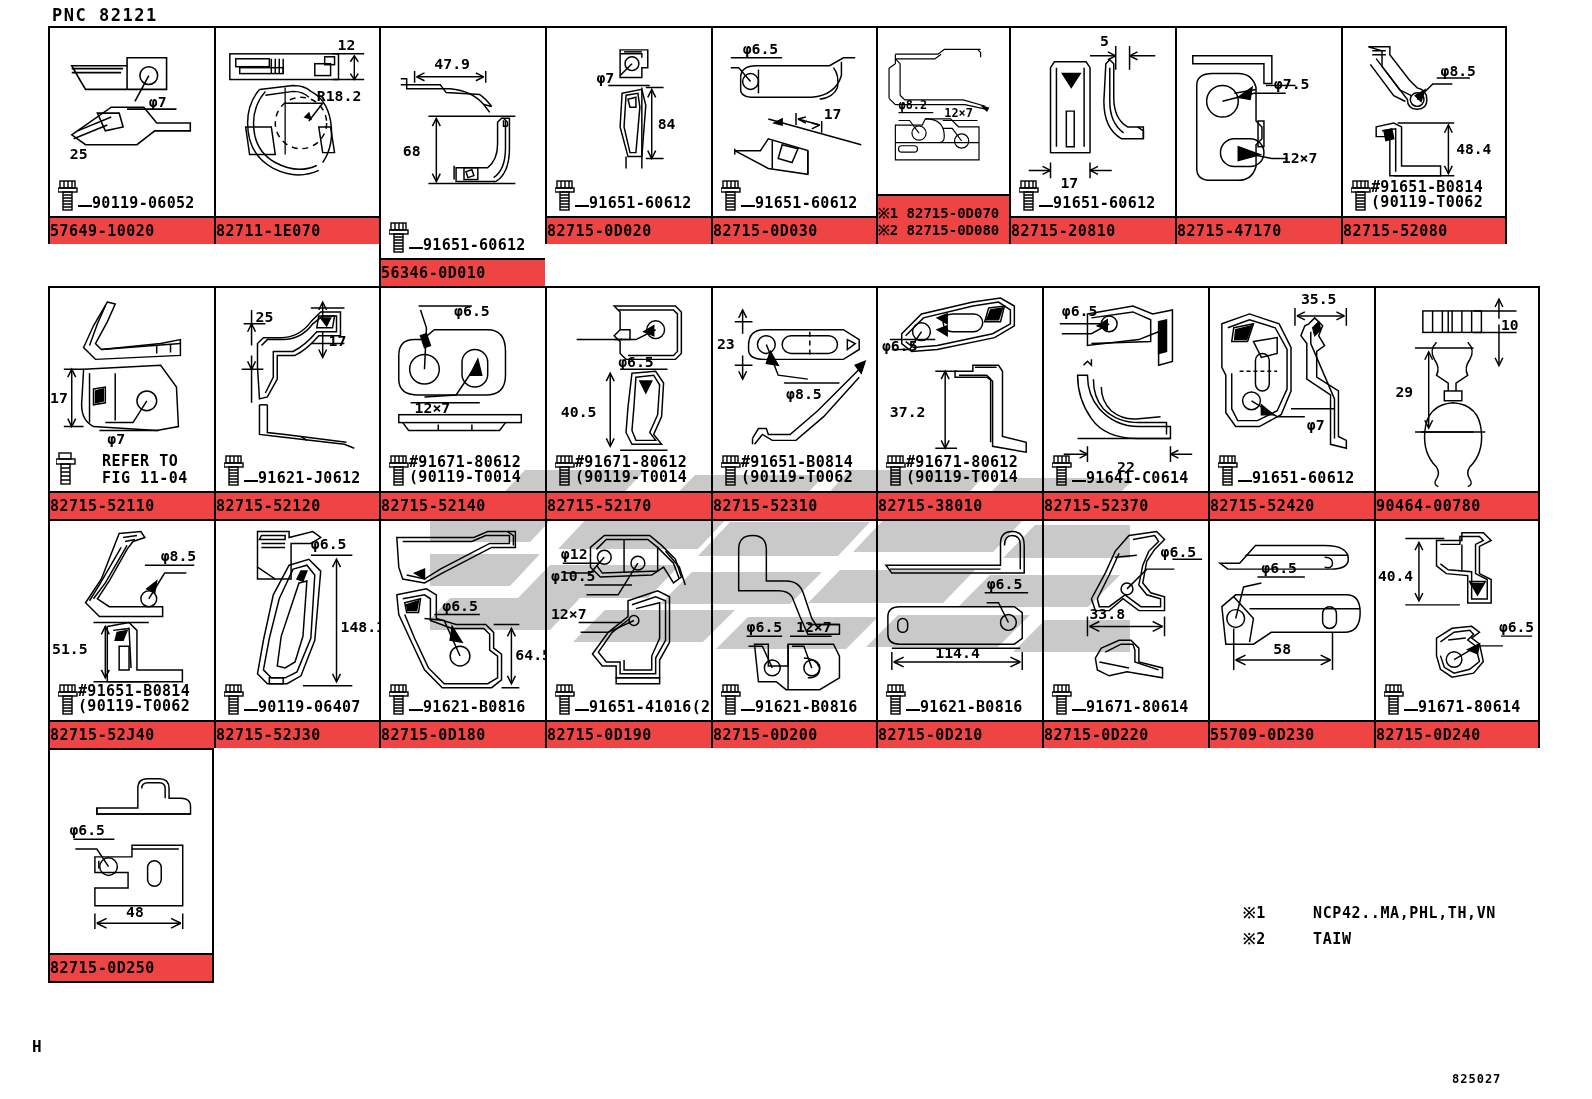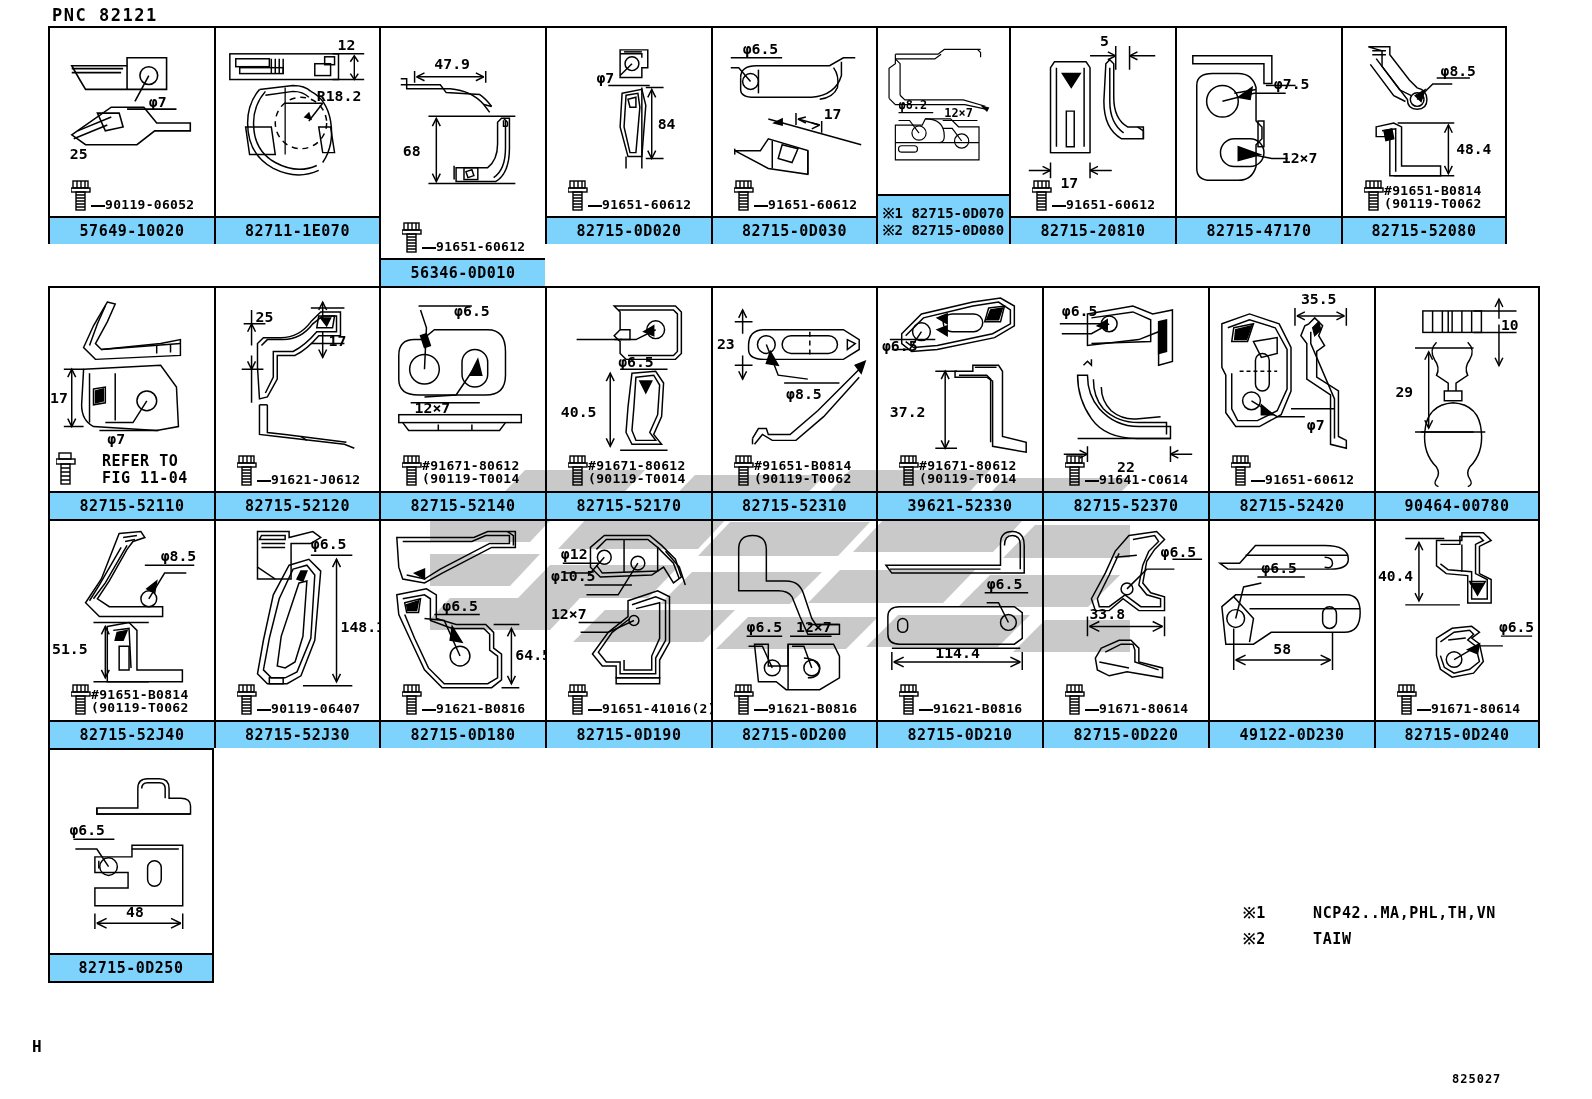--- a/index.html
+++ b/index.html
@@ -31,34 +31,34 @@
     position:relative;background:transparent;
     display:flex;flex-direction:column;
   }
   .row:last-child .cell{border-bottom:2px solid #000;}
   .cell:last-child{border-right:2px solid #000;}
   .art{
     flex:1 1 auto;position:relative;overflow:hidden;
   }
   .part-no{
     border-top:2px solid #000;
-    height:26px;line-height:26px;text-align:center;
+    height:26px;line-height:26px;
     font-size:15px;letter-spacing:.5px;font-weight:600;
-    background:#7dd3fc;white-space:nowrap;
+    background:#ef4444;white-space:nowrap;
   }
   .part-no.two{
     height:46px;line-height:1;padding-top:2px;
     display:flex;flex-direction:column;justify-content:center;gap:3px;
   }
   .part-no.two span{display:block;font-size:14px;letter-spacing:0;}
 
   
   .fast{
-    position:absolute;left:21px;bottom:3px;display:flex;align-items:flex-end;
-    font-size:13px;font-weight:600;letter-spacing:.3px;white-space:nowrap;
+    position:absolute;left:8px;bottom:3px;display:flex;align-items:flex-end;
+    font-size:15px;font-weight:600;letter-spacing:.3px;white-space:nowrap;
   }
   .fast .screw{width:20px;height:34px;flex:0 0 20px;margin-right:0px;}
   .fast .lbl{display:flex;flex-direction:column;line-height:1.05;padding-bottom:2px;}
   .fast .lbl .l1{white-space:nowrap;}
   .fast .lbl .l2{white-space:nowrap;text-align:right;}
   .fast.single .lbl{padding-bottom:1px;justify-content:center;}
   .fast .lead{display:inline-block;height:2px;background:#000;width:14px;margin-bottom:6px;}
 
   
   .note2{
@@ -720,21 +720,21 @@
                   <rect x="5" y="13" width="9" height="18"></rect>
                   <path d="M5 16 L14 16 M5 19 L14 19 M5 22 L14 22 M5 25 L14 25 M5 28 L14 28"></path>
                 </g>
               </svg>
             <span class="lbl">
               <span class="l1">#91671-80612</span>
               <span class="l2">(90119-T0014</span>
             </span>
           </div>
         </div>
-        <div class="part-no">39621-52330</div>
+        <div class="part-no">82715-38010</div>
       </div>
 
       <div class="cell" style="width:166px;height:233px">
         <div class="art">
           <div class="dwg">
               <svg viewBox="0 0 166 205">
             <g fill="none" stroke="#000" stroke-width="1.5">
               <path d="M44 26 L90 18 L110 26 L130 22 L130 74 L116 78 L116 44 L96 52 L44 58 Z"></path>
               <path d="M48 30 L90 24 L108 32 L108 54 L48 56"></path>
               <path d="M116 34 L124 32 L124 64 L116 66 Z" fill="#000"></path>
@@ -1165,21 +1165,21 @@
               <rect x="114" y="86" width="14" height="22" rx="7"></rect>
               <path d="M124 112 L124 150 M24 108 L24 150"></path>
               <path d="M26 140 L122 140"></path>
               <path d="M26 140 L36 135 M26 140 L36 145 M122 140 L112 135 M122 140 L112 145"></path>
             </g>
             <text x="52" y="52" font-family="monospace" font-size="15" font-weight="600">φ6.5</text>
             <text x="64" y="134" font-family="monospace" font-size="15" font-weight="600">58</text>
           </svg>
             </div>
         </div>
-        <div class="part-no">49122-0D230</div>
+        <div class="part-no">55709-0D230</div>
       </div>
 
       <div class="cell" style="width:166px;height:229px">
         <div class="art">
           <div class="dwg">
               <svg viewBox="0 0 166 200">
             <g fill="none" stroke="#000" stroke-width="1.5">
               <path d="M62 18 L88 18 L88 10 L110 10 L118 18 L106 24 L106 52 L118 58 L118 82 L94 82 L94 54 L72 52 L62 44 Z"></path>
               <path d="M66 22 L86 22 L86 14 L106 14 L110 18 L102 22 L102 52 L114 58 L114 78 L98 78 L98 50 L74 48 L66 42"></path>
               <path d="M88 22 L88 50"></path>

